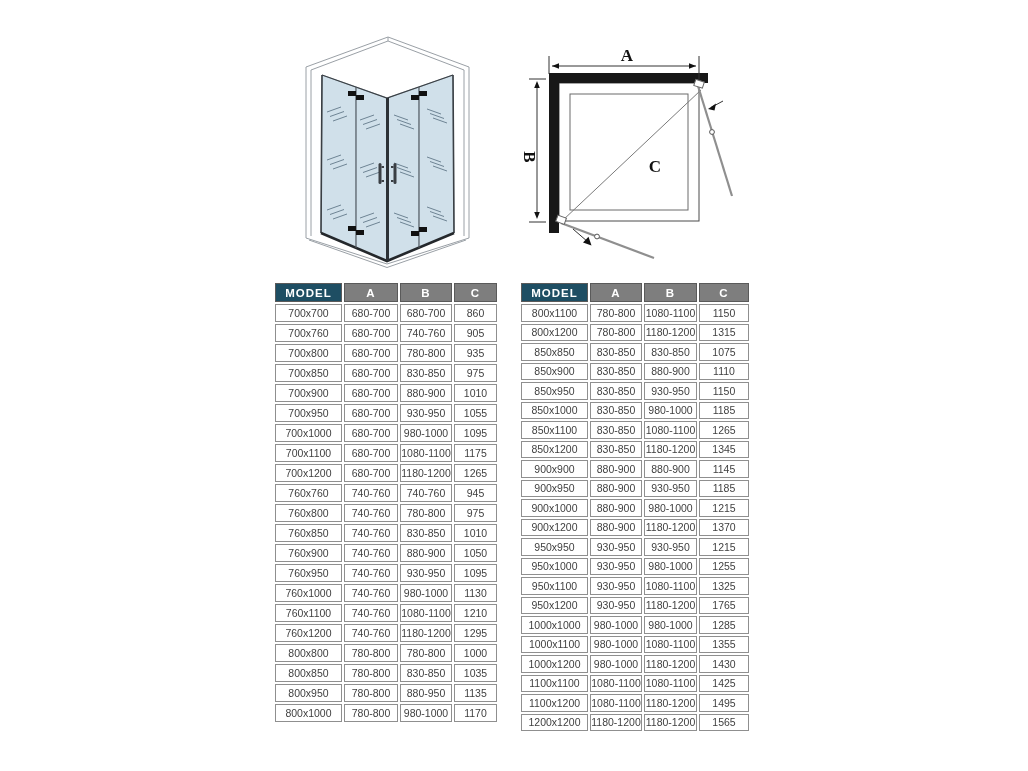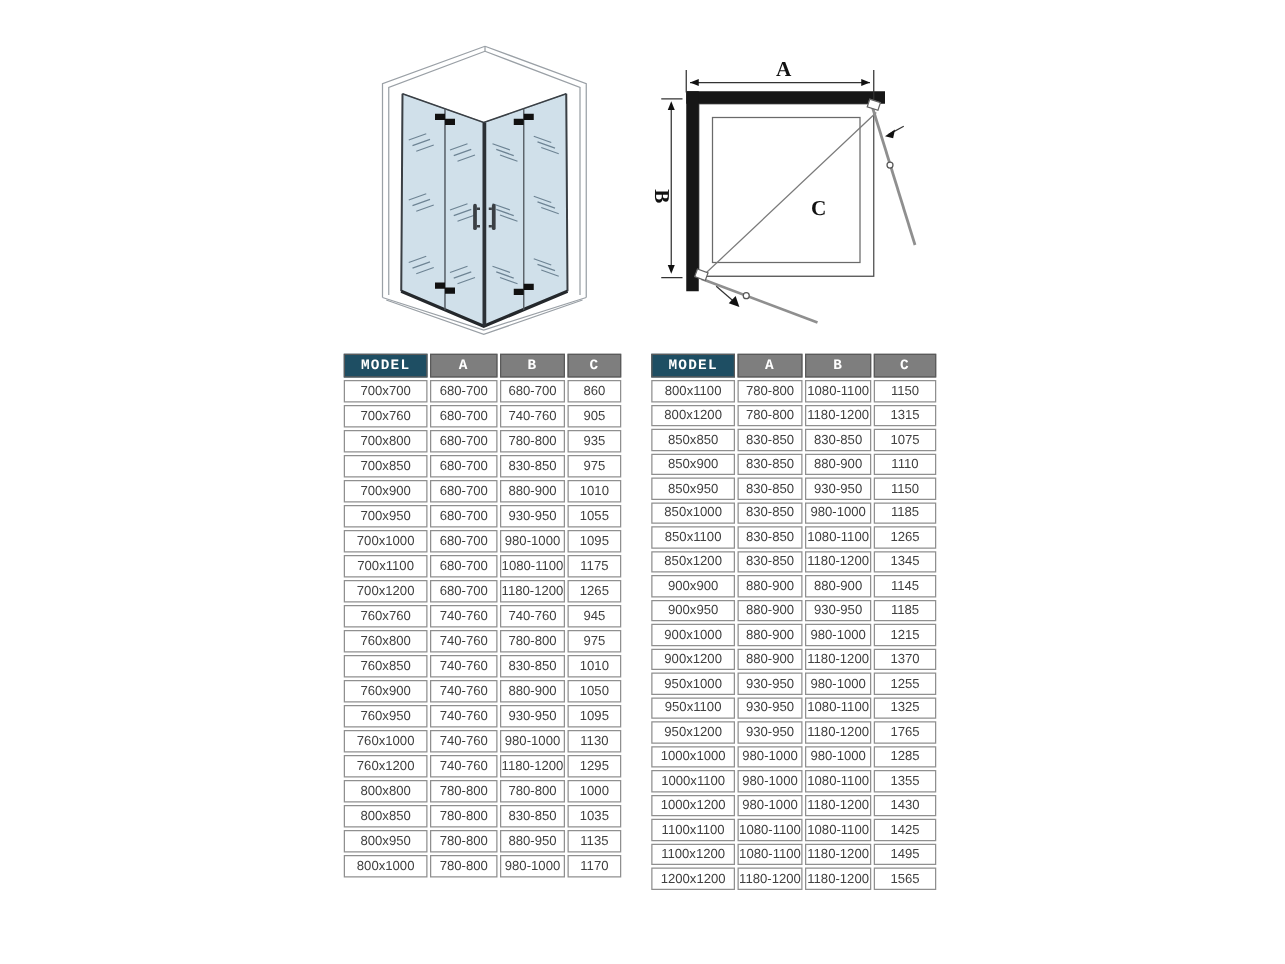--- a/index.html
+++ b/index.html
@@ -25,21 +25,21 @@
   svg{position:absolute;}
   .iso{left:290px;top:30px;}
   .plan{left:515px;top:42px;}
   .dim-label{font-family:"Liberation Serif",serif;font-weight:bold;font-size:17px;fill:#111;}
   .tbl{position:absolute;top:281px;}
   .tbl-left{left:273px;}
   .tbl-right{left:519px;}
   table{border-collapse:separate;border-spacing:2px 2px;}
   th{
     background:var(--header-abc-bg);color:var(--header-text);
-    font-family:Liberation Mono, monospace;font-weight:bold;font-size:11.5px;
+    font-family:Liberation Sans, sans-serif;font-weight:bold;font-size:11.5px;
     letter-spacing:1px;border:1px solid #5a5a5a;height:17px;padding:0;text-align:center;
   }
   th.model{background:var(--header-model-bg);}
   td{
     border:1px solid var(--grid-border);background:#fff;color:var(--cell-text);
     font-size:10.5px;text-align:center;padding:0;box-sizing:border-box;
   }
   .tbl-left td{height:18px;}
   .tbl-right td{height:17.5px;}
 </style>
@@ -256,20 +256,26 @@
             <td>930-950</td>
             <td>1095</td>
           </tr>
           <tr>
             <td>760x1000</td>
             <td>740-760</td>
             <td>980-1000</td>
             <td>1130</td>
           </tr>
           <tr>
+            <td>760x1100</td>
+            <td>740-760</td>
+            <td>1080-1100</td>
+            <td>1210</td>
+          </tr>
+          <tr>
             <td>760x1200</td>
             <td>740-760</td>
             <td>1180-1200</td>
             <td>1295</td>
           </tr>
           <tr>
             <td>800x800</td>
             <td>780-800</td>
             <td>780-800</td>
             <td>1000</td>
@@ -379,20 +385,26 @@
             <td>980-1000</td>
             <td>1215</td>
           </tr>
           <tr>
             <td>900x1200</td>
             <td>880-900</td>
             <td>1180-1200</td>
             <td>1370</td>
           </tr>
           <tr>
+            <td>950x950</td>
+            <td>930-950</td>
+            <td>930-950</td>
+            <td>1215</td>
+          </tr>
+          <tr>
             <td>950x1000</td>
             <td>930-950</td>
             <td>980-1000</td>
             <td>1255</td>
           </tr>
           <tr>
             <td>950x1100</td>
             <td>930-950</td>
             <td>1080-1100</td>
             <td>1325</td>

